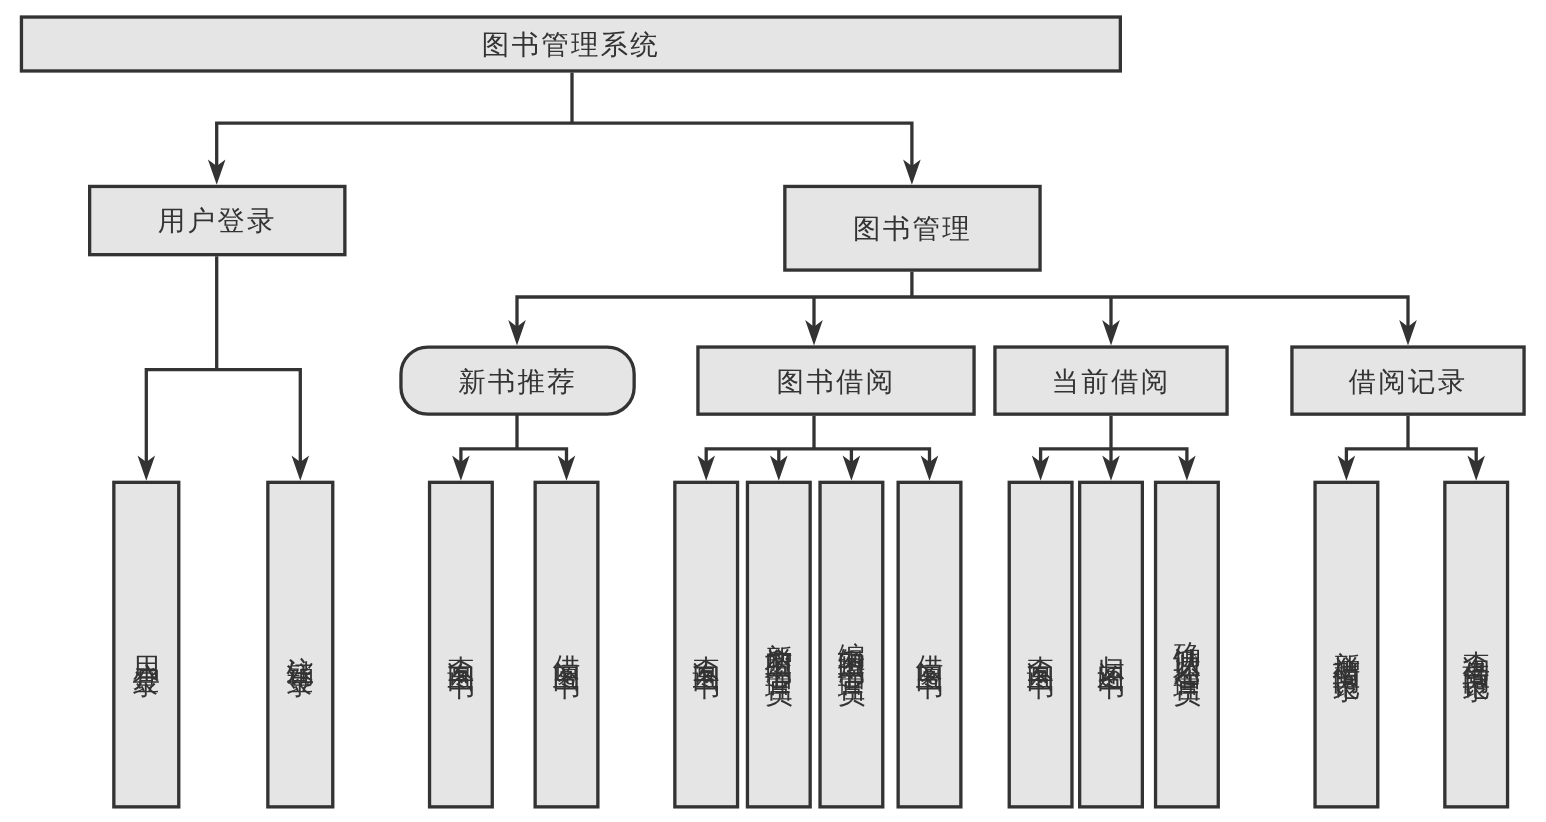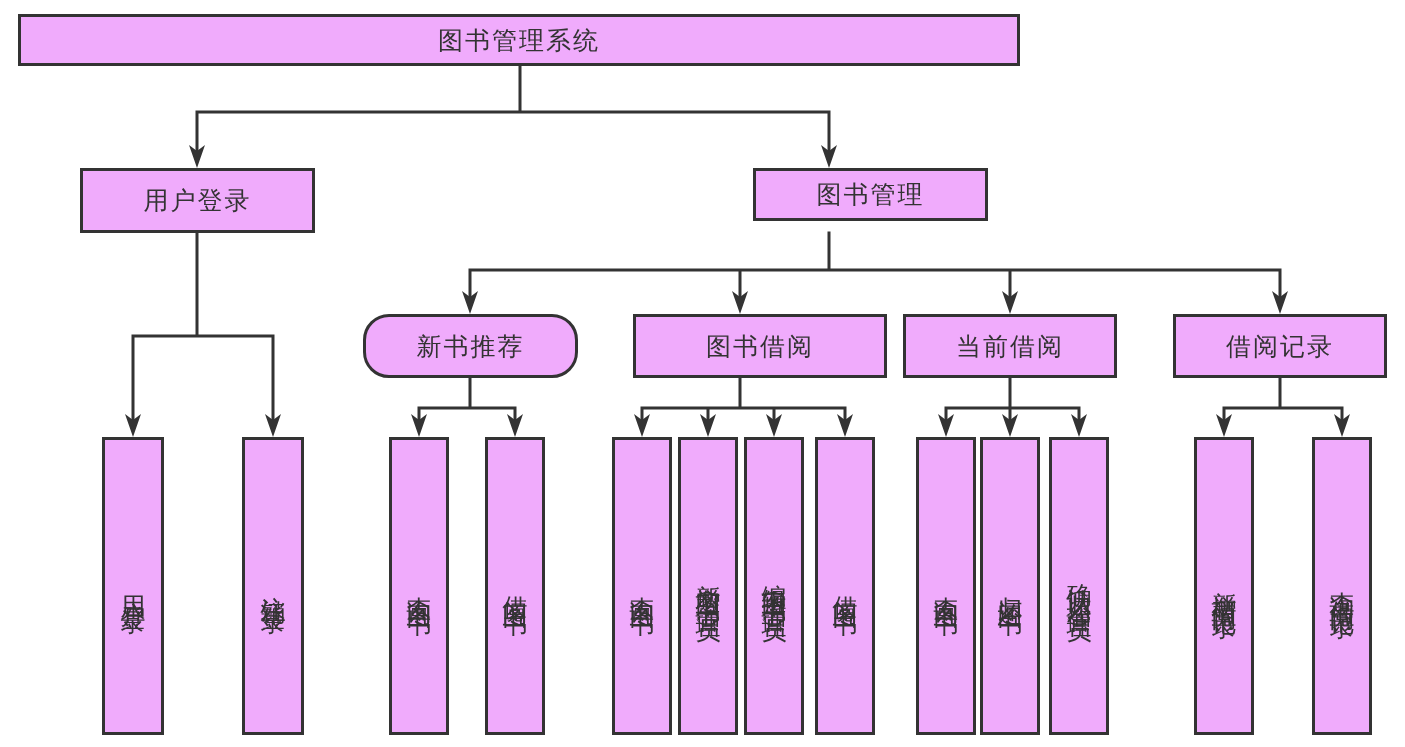--- a/index.html
+++ b/index.html
@@ -8,21 +8,21 @@
     width:1405px;height:747px;
     background:#ffffff;
     font-family:"DejaVu Sans","Liberation Sans",sans-serif;
     overflow:hidden;
   }
   #connectors{position:absolute;left:0;top:0;pointer-events:none;}
   .node{
     position:absolute;
     box-sizing:border-box;
     border:3px solid #333333;
-    background:#f0abfc;
+    background:#e5e5e5;
     color:#333333;
     display:flex;
     align-items:center;
     justify-content:center;
     font-size:25px;
     letter-spacing:2px;
     white-space:nowrap;
   }
   .leaf{
     writing-mode:vertical-rl;
@@ -73,21 +73,21 @@
         <polygon points="1010,437 1002,414 1010,420 1018,414"></polygon>
         <polygon points="1079,437 1071,414 1079,420 1087,414"></polygon>
         <polygon points="1224,437 1216,414 1224,420 1232,414"></polygon>
         <polygon points="1342,437 1334,414 1342,420 1350,414"></polygon>
       </g>
   </svg>
 
   <div class="node" style="left:18px;top:14px;width:1002px;height:52px;">图书管理系统</div>
 
   <div class="node" style="left:80px;top:168px;width:235px;height:65px;">用户登录</div>
-  <div class="node" style="left:753px;top:168px;width:235px;height:53px;text-align:center;">图书管理</div>
+  <div class="node" style="left:712px;top:168px;width:235px;height:79px;text-align:center;">图书管理</div>
 
   <div class="node" style="left:363px;top:314px;width:215px;height:64px;border-radius:26px;">新书推荐</div>
   <div class="node" style="left:633px;top:314px;width:254px;height:64px;">图书借阅</div>
   <div class="node" style="left:903px;top:314px;width:214px;height:64px;">当前借阅</div>
   <div class="node" style="left:1173px;top:314px;width:214px;height:64px;">借阅记录</div>
 
   <div class="node leaf" style="left:102px;top:437px;width:62px;height:298px;">用户登录</div>
   <div class="node leaf" style="left:242px;top:437px;width:62px;height:298px;">注销登录</div>
 
   <div class="node leaf" style="left:389px;top:437px;width:60px;height:298px;">查询图书</div>

